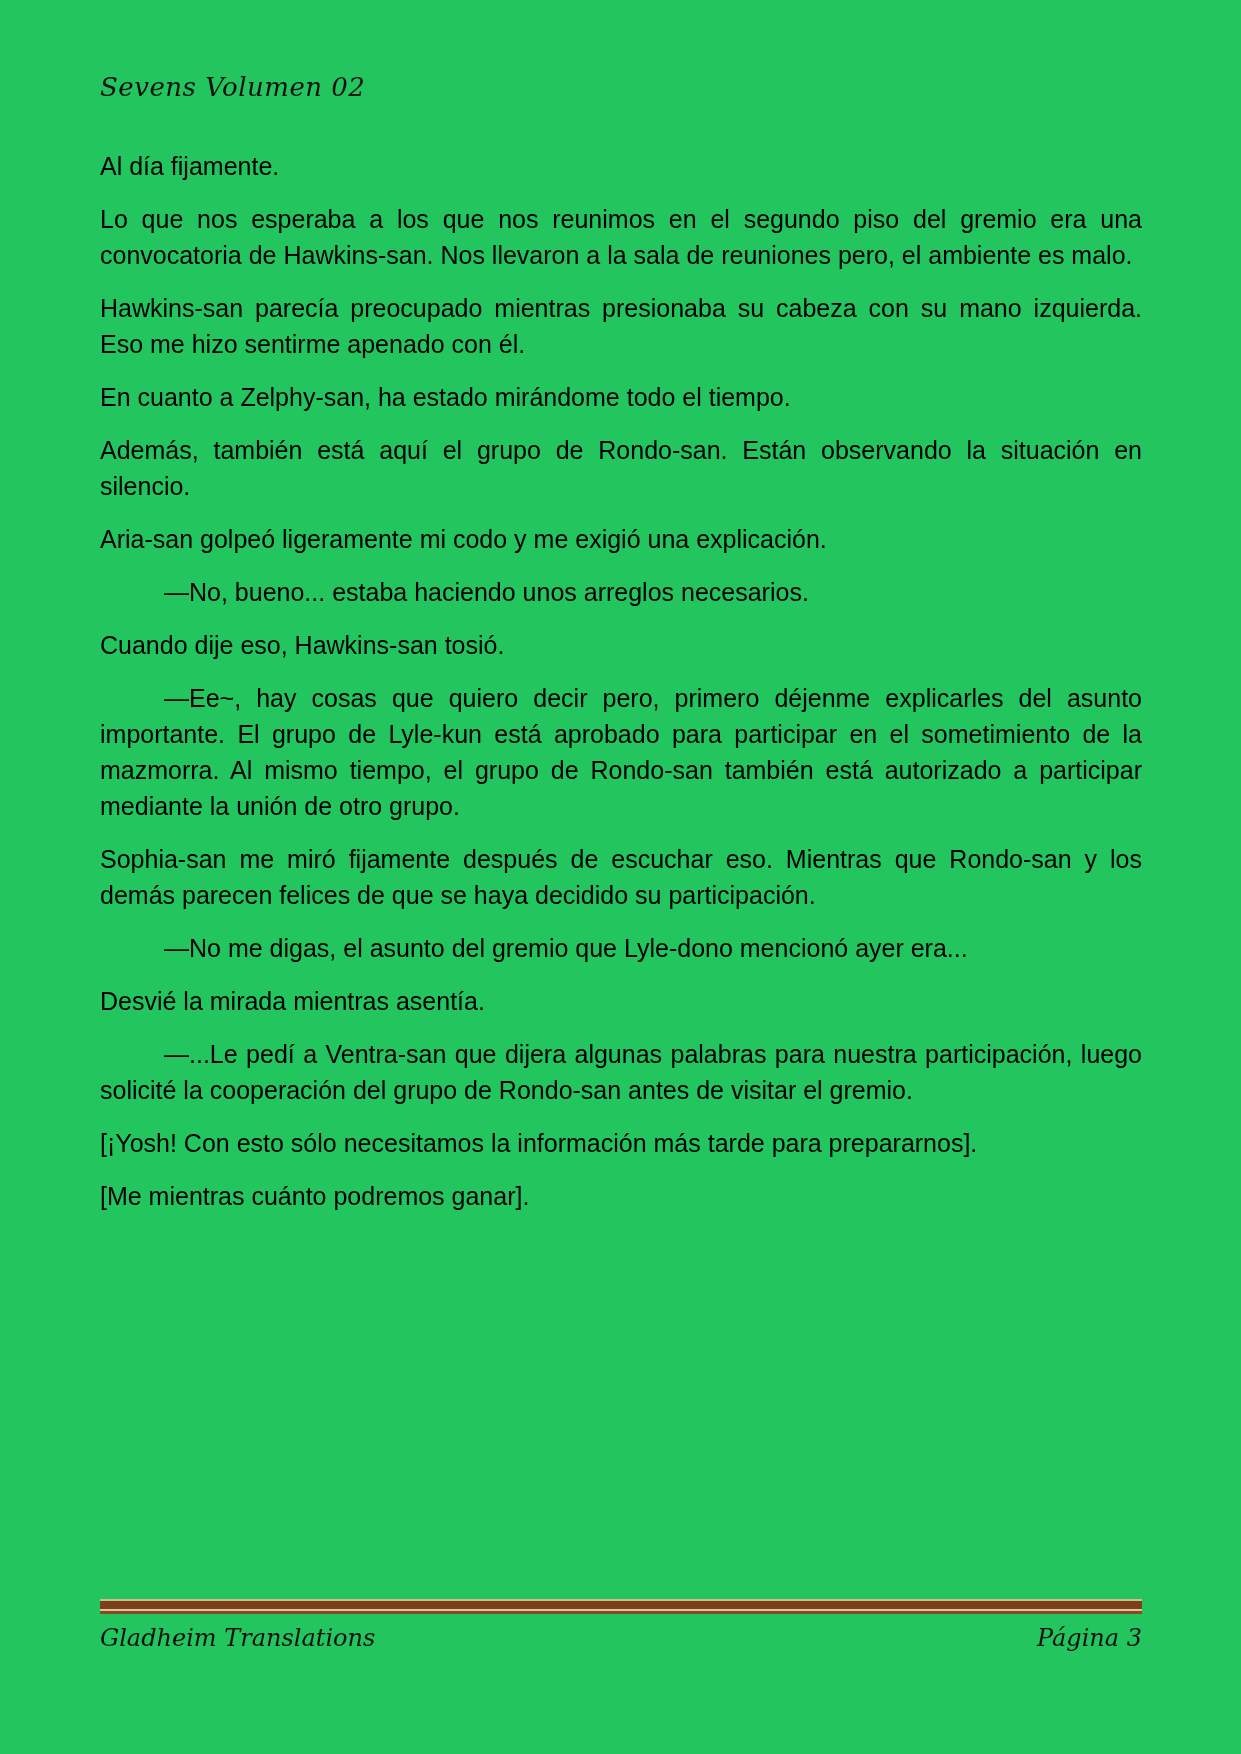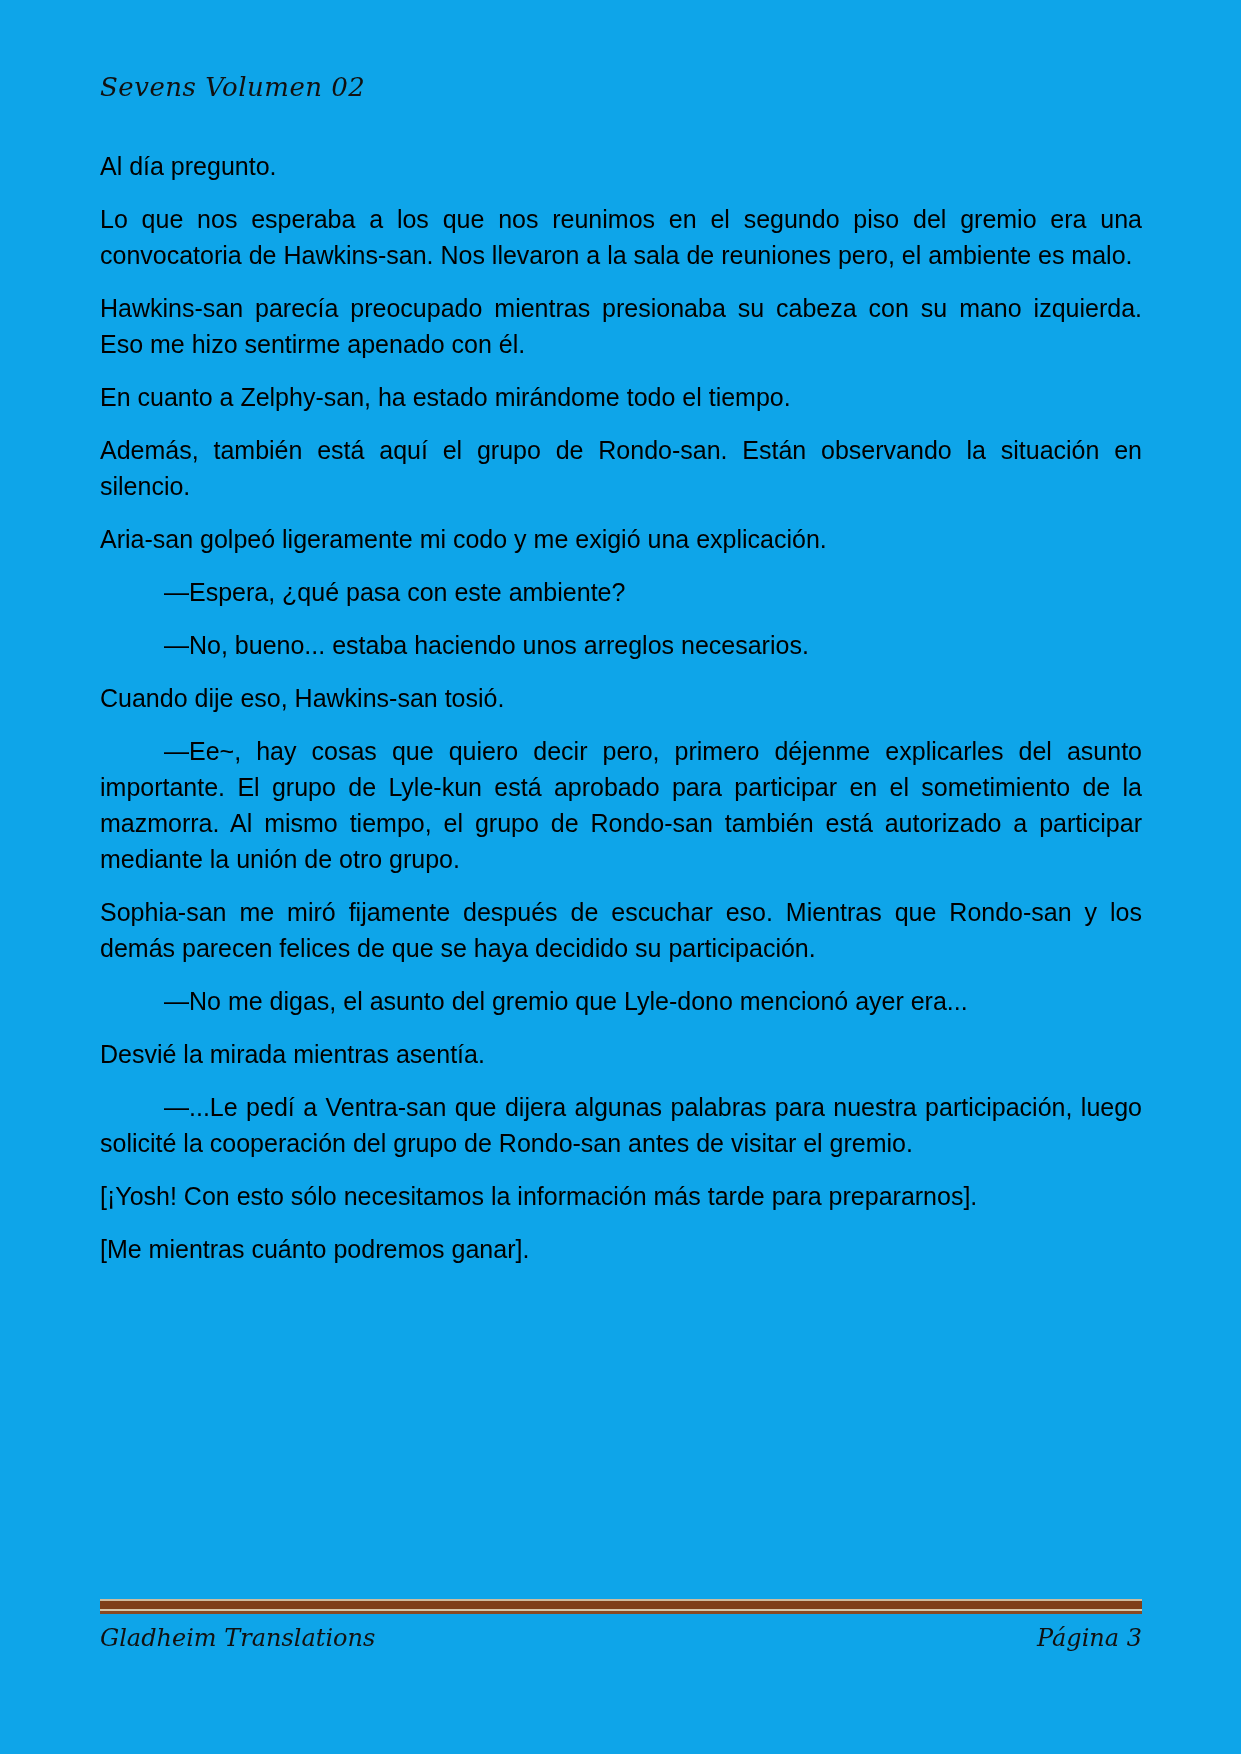--- a/index.html
+++ b/index.html
@@ -4,21 +4,21 @@
 <style>
   html, body {
     margin: 0;
     padding: 0;
     background: #ffffff;
   }
   .page {
     position: relative;
     width: 1241px;
     height: 1754px;
-    background: #0ea5e9;
+    background: #22c55e;
     overflow: hidden;
     font-family: "Liberation Sans", sans-serif;
     color: #000000;
   }
   .header {
     position: absolute;
     left: 100px;
     top: 72px;
     width: 1042px;
     font-family: "DejaVu Serif", serif;
@@ -71,27 +71,26 @@
 </style>
 </head>
 <body>
 
 <div class="page">
 
   <div class="header">Sevens Volumen 02</div>
 
   <div class="content">
 
-  <p class="para">Al día pregunto.</p>
+  <p class="para">Al día fijamente.</p>
       <p class="para">Lo que nos esperaba a los que nos reunimos en el segundo piso del gremio era una convocatoria de Hawkins-san. Nos llevaron a la sala de reuniones pero, el ambiente es malo.</p>
       <p class="para">Hawkins-san parecía preocupado mientras presionaba su cabeza con su mano izquierda. Eso me hizo sentirme apenado con él.</p>
       <p class="para">En cuanto a Zelphy-san, ha estado mirándome todo el tiempo.</p>
       <p class="para">Además, también está aquí el grupo de Rondo-san. Están observando la situación en silencio.</p>
       <p class="para">Aria-san golpeó ligeramente mi codo y me exigió una explicación.</p>
-      <p class="para indent">—Espera, ¿qué pasa con este ambiente?</p>
       <p class="para indent">—No, bueno... estaba haciendo unos arreglos necesarios.</p>
       <p class="para">Cuando dije eso, Hawkins-san tosió.</p>
       <p class="para indent">—Ee~, hay cosas que quiero decir pero, primero déjenme explicarles del asunto importante. El grupo de Lyle-kun está aprobado para participar en el sometimiento de la mazmorra. Al mismo tiempo, el grupo de Rondo-san también está autorizado a participar mediante la unión de otro grupo.</p>
       <p class="para">Sophia-san me miró fijamente después de escuchar eso. Mientras que Rondo-san y los demás parecen felices de que se haya decidido su participación.</p>
       <p class="para indent">—No me digas, el asunto del gremio que Lyle-dono mencionó ayer era...</p>
       <p class="para">Desvié la mirada mientras asentía.</p>
       <p class="para indent">—...Le pedí a Ventra-san que dijera algunas palabras para nuestra participación, luego solicité la cooperación del grupo de Rondo-san antes de visitar el gremio.</p>
       <p class="para">[¡Yosh! Con esto sólo necesitamos la información más tarde para prepararnos].</p>
       <p class="para">[Me mientras cuánto podremos ganar].</p>
     </div>

